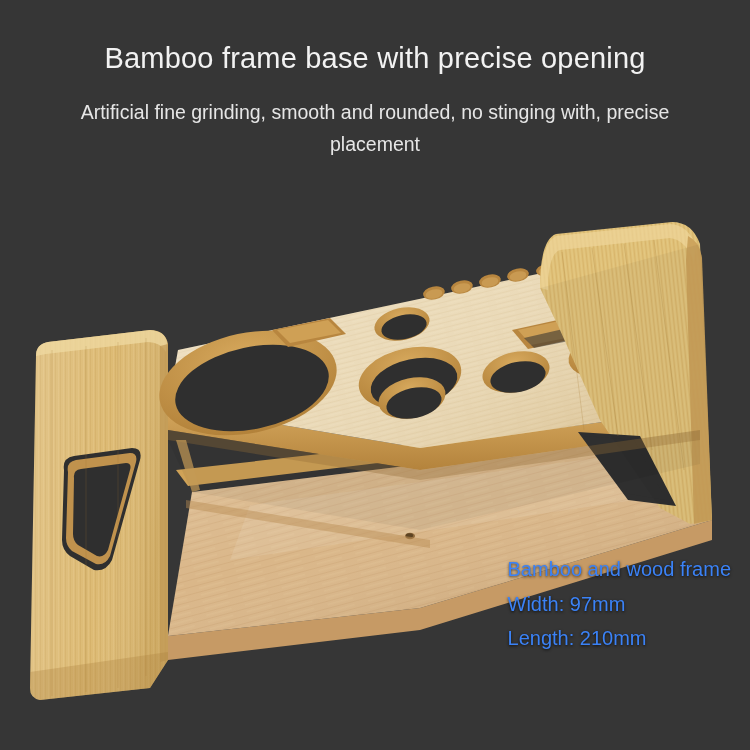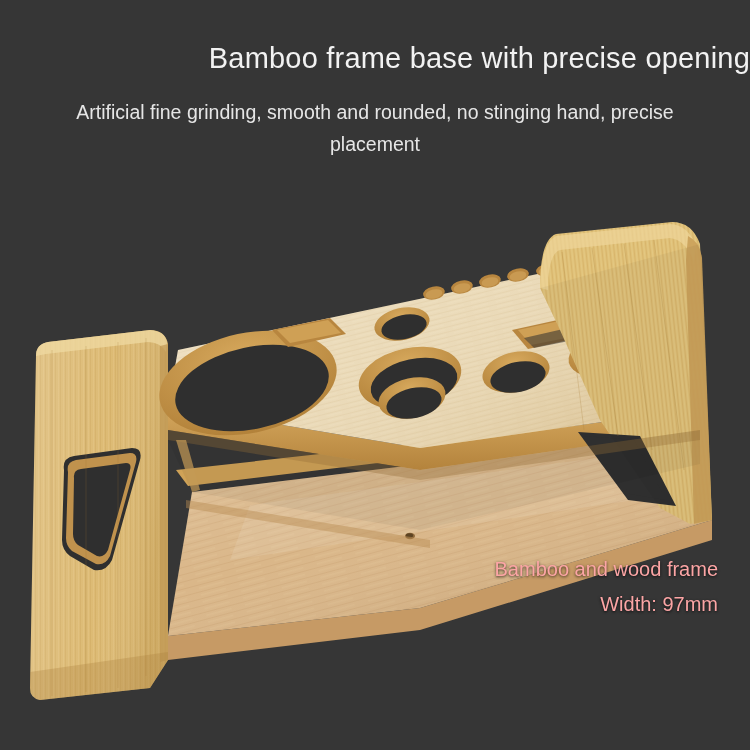--- a/index.html
+++ b/index.html
@@ -8,38 +8,37 @@
     position:relative;
     width:750px; height:750px;
     overflow:hidden;
     font-family:"Liberation Sans", sans-serif;
   }
   .bg{ position:absolute; inset:0; background:#363636; }
 
   
   .headline{
     position:absolute; left:0; right:0; top:42px;
-    text-align:right;
+    text-align:center;
     color:#f2f2f2;
     font-size:29px; font-weight:400;
     letter-spacing:.2px;
   }
   .sub{
     position:absolute; left:60px; right:60px; top:96px;
     text-align:center;
     color:#e6e6e6;
     font-size:19.5px; font-weight:400;
     line-height:32px;
   }
 
   
   .specs{
-    position:absolute; right:32px; top:552px;
-    text-align:right;
-    color:#fca5a5;
+    position:absolute; right:19px; top:552px;
+    color:#3b82f6;
     z-index:40;
   }
   .specs div{
     font-size:20px;
     line-height:34.5px;
     white-space:nowrap;
     text-shadow:0 1px 3px rgba(0,0,0,.75);
   }
 
   
@@ -234,19 +233,20 @@
       <path d="M168,430 L420,470 L700,430 L700,440 L420,480 L168,440 Z" fill="#9b7338" opacity=".35"></path>
       <path d="M192,492 L420,530 L700,464 L700,430 L420,470 L168,430 L168,440 Z" fill="#000" opacity=".05"></path>
 
       <path d="M176,440 L192,492 L200,490 L186,440 Z" fill="#c49a56" opacity=".7"></path>
 
       <path d="M186,500 L430,540 L430,548 L186,508 Z" fill="#b78c52" opacity=".45"></path>
     </svg>
   </div>
 
   <div class="headline">Bamboo frame base with precise opening</div>
-  <div class="sub">Artificial fine grinding, smooth and rounded, no stinging hand, precise placement</div>
+  <div class="sub">Artificial fine grinding, smooth and rounded, no stinging with, precise placement</div>
 
   <div class="specs">
     <div>Bamboo and wood frame</div>
     <div>Width: 97mm</div>
+    <div>Length: 210mm</div>
   </div>
 </div>
 
 </body></html>

